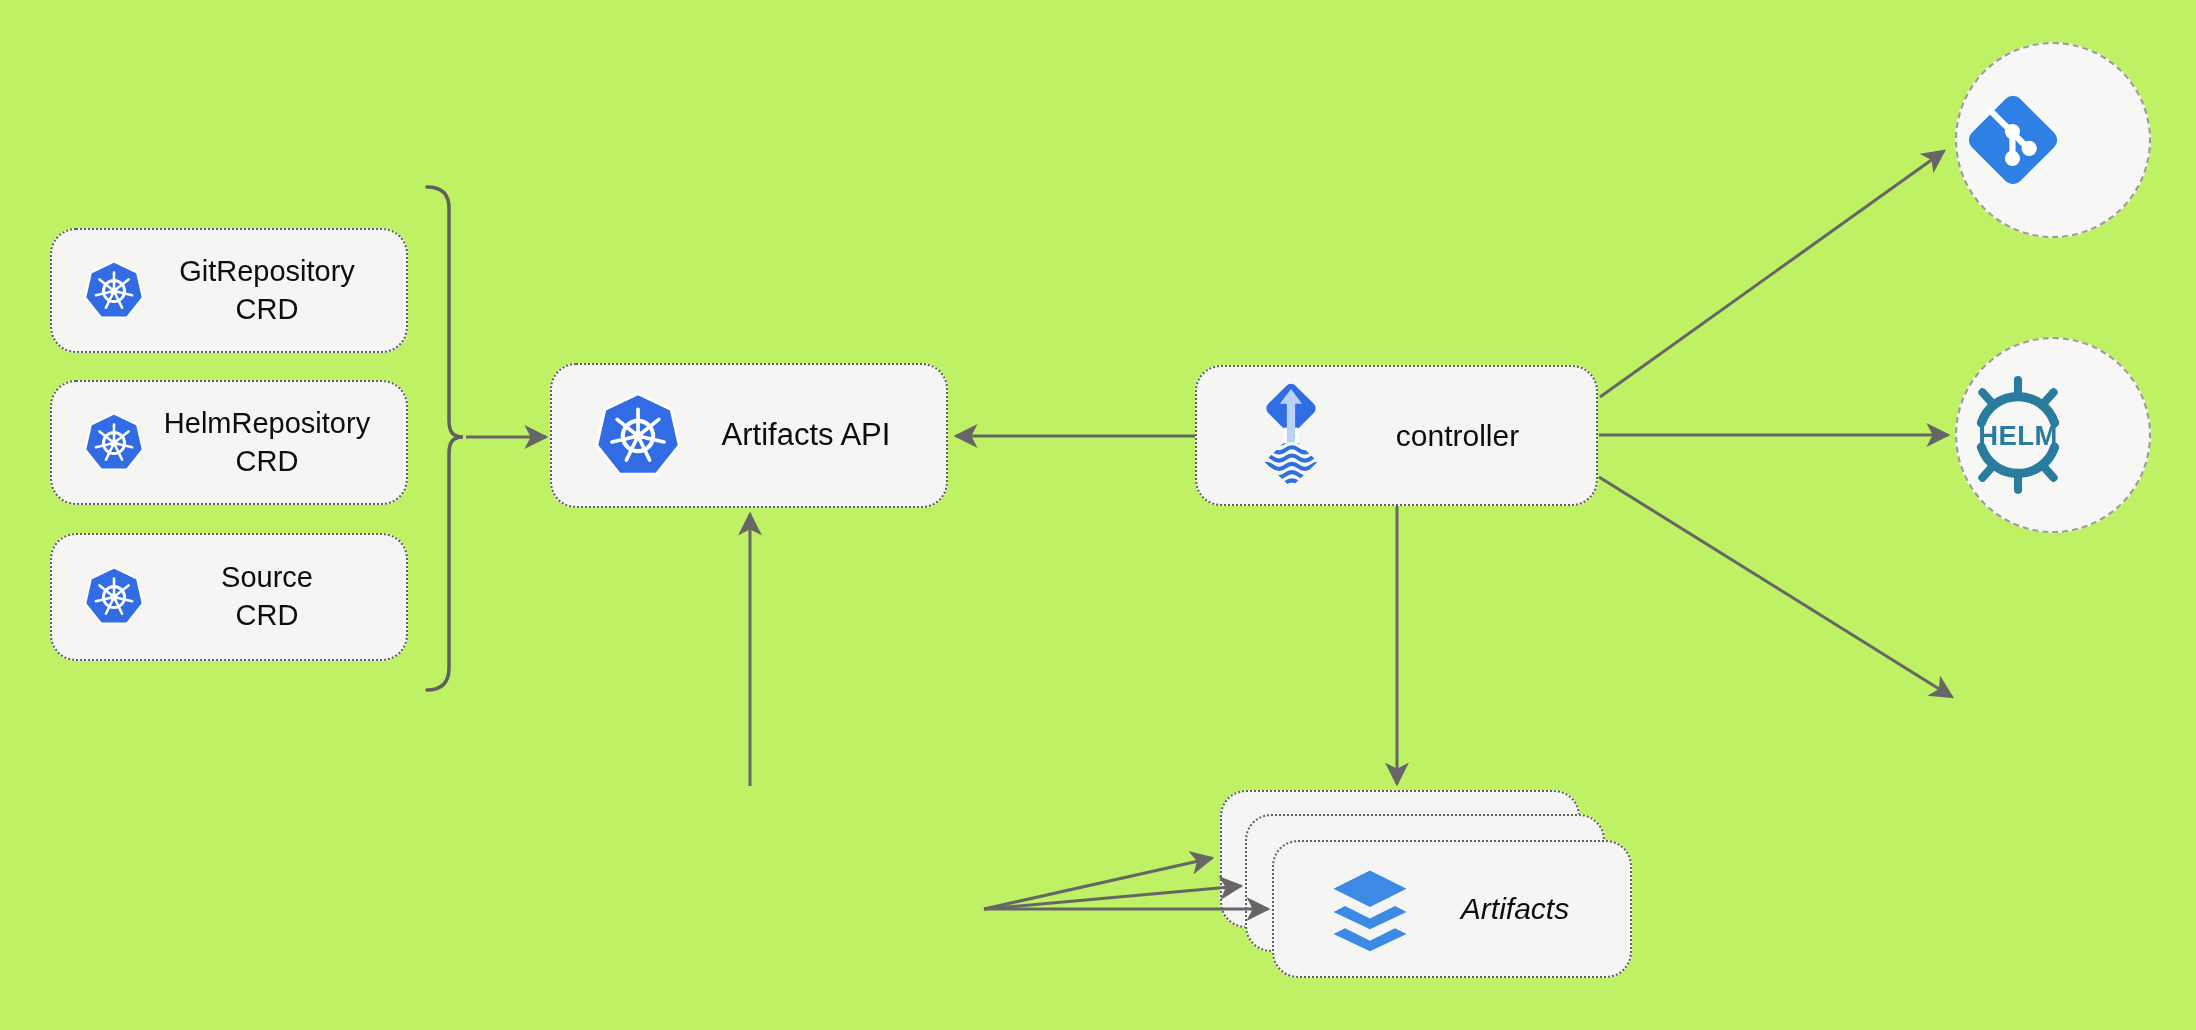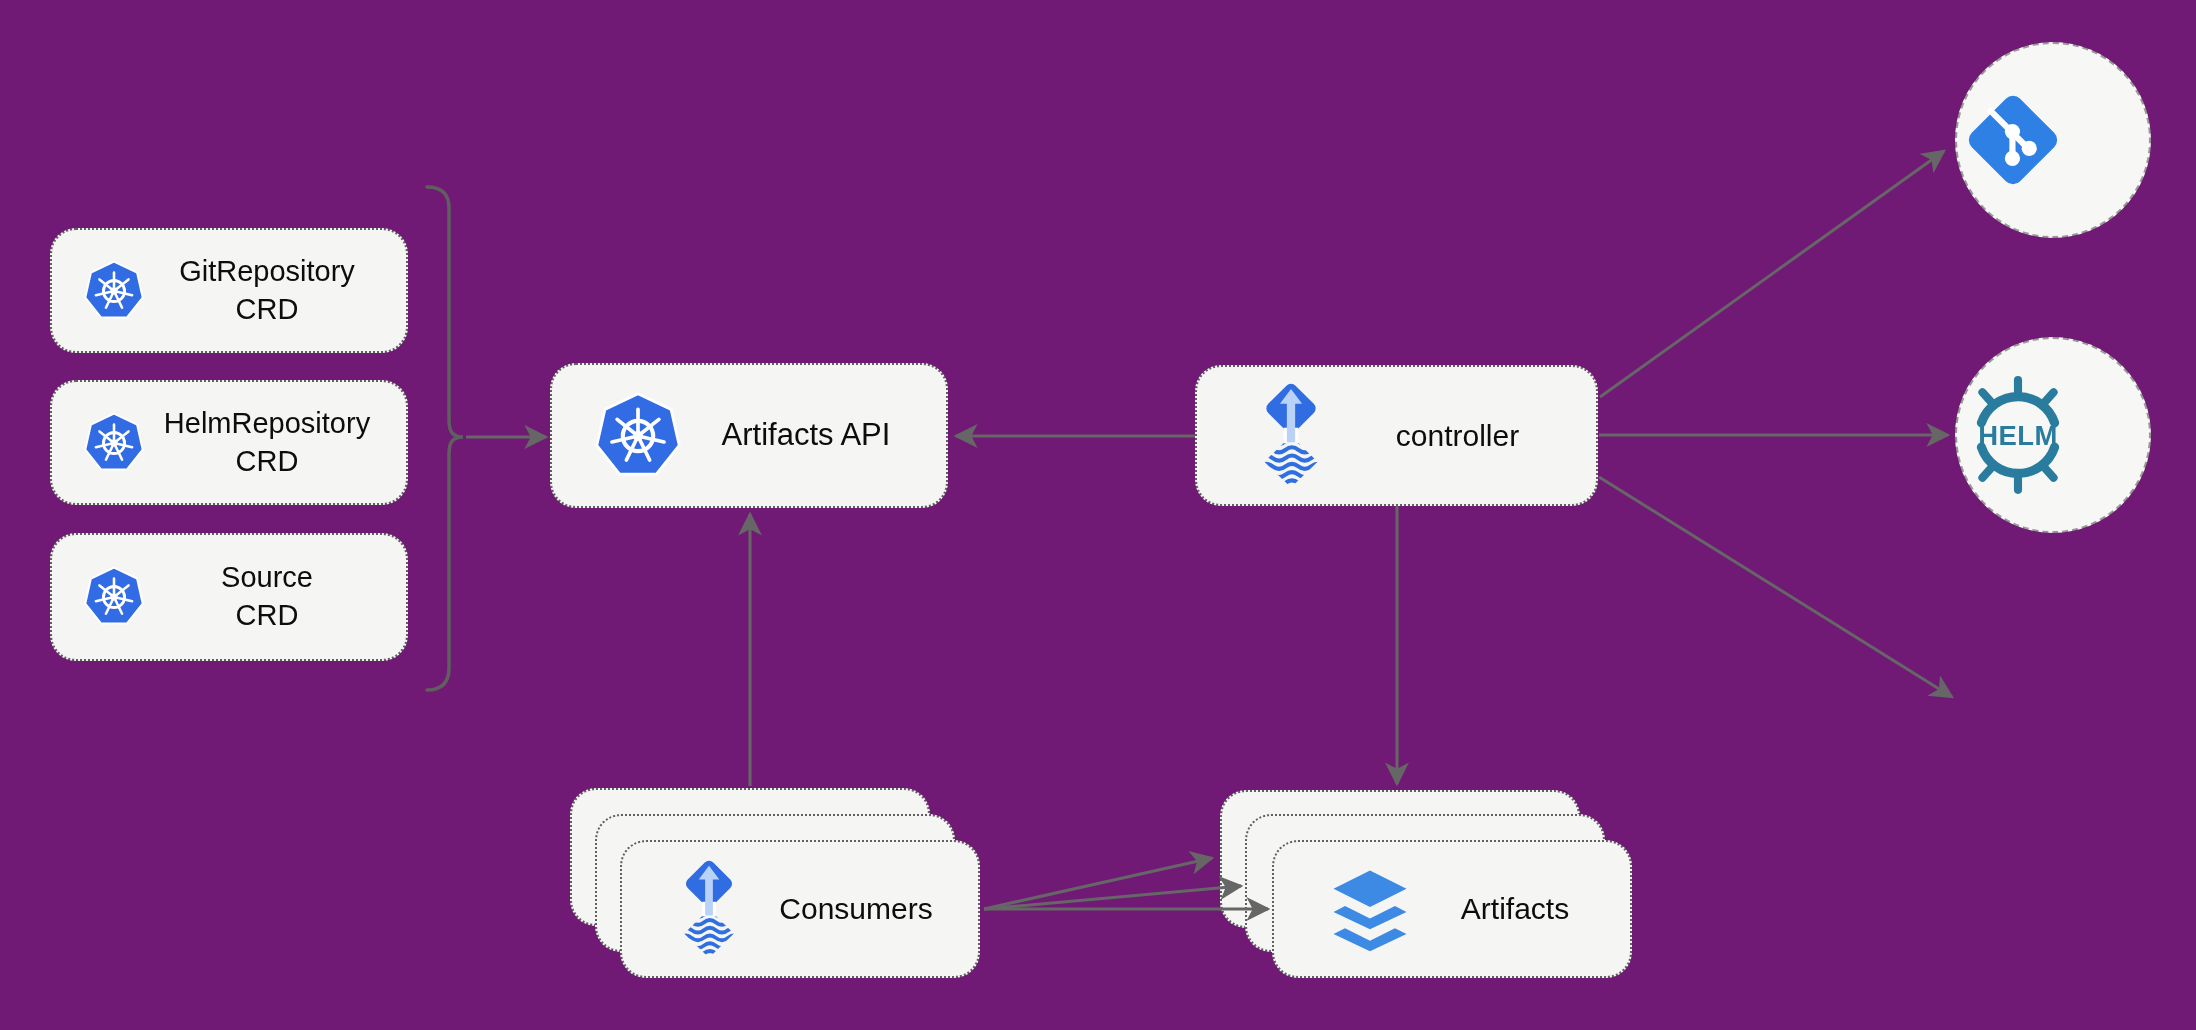--- a/index.html
+++ b/index.html
@@ -1,17 +1,17 @@
 <!DOCTYPE html>
 <html><head>
 <meta charset="utf-8">
 <style>
   html,body{margin:0;padding:0;background:#ffffff;}
   .canvas{
-    position:relative;width:2196px;height:1030px;background:#701a75;
+    position:relative;width:2196px;height:1030px;background:#bef264;
     font-family:"Liberation Sans",sans-serif;overflow:hidden;color:#111;
   }
   
   .node{
     position:absolute;display:flex;align-items:center;
     background:#f5f5f4;border:2.5px dotted #5f5f5f;border-radius:26px;
     box-sizing:border-box;padding:0 18px;z-index:2;
   }
   .node .label{flex:1;text-align:center;font-size:29px;line-height:1.3;color:#0d0d0d;}
   .label .l1,.label .l2{display:block;}
@@ -33,21 +33,21 @@
   #connectors{position:absolute;left:0;top:0;width:2196px;height:1030px;z-index:3;pointer-events:none;}
   #defs{position:absolute;width:0;height:0;overflow:hidden;}
   
   #crd-0{left:50px;top:228px;width:358px;height:125px;}
   #crd-1{left:50px;top:380px;width:358px;height:125px;}
   #crd-2{left:50px;top:533px;width:358px;height:128px;}
   #api{left:550px;top:363px;width:398px;height:145px;}
   #source{left:1195px;top:365px;width:403px;height:141px;}
   #source .label{font-size:30px;}
   #consumers-stack{left:570px;top:788px;width:412px;height:192px;}
-  #artifacts-stack{left:1220px;top:790px;width:414px;height:192px;}
+  #artifacts-stack{left:1220px;top:790px;width:414px;height:192px;font-style:italic;}
   #ep-git{left:1955px;top:42px;}
   #ep-helm{left:1955px;top:337px;}
   #ep-s3{left:1955px;top:652px;}
   .crd-icon{margin-left:12px;}
   .api-icon{margin-left:22px;}
   .flux-icon{margin-left:30px;}
   .layers-icon{margin-left:30px;}
 </style>
 </head>
 <body>
@@ -148,30 +148,20 @@
 
   <div class="node" id="source">
     <svg class="icon flux-icon" width="92" height="114">
         <use href="#sym-flux"></use>
       </svg>
     <div class="label">
       <span class="l2">controller</span>
     </div>
   </div>
 
-  <div class="stack" id="consumers-stack">
-    <div class="layer" style="left:0;top:0;"></div>
-    <div class="layer" style="left:25px;top:26px;"></div>
-    <div class="layer front" style="left:50px;top:52px;">
-      <svg class="icon" style="margin-left:26px;" width="86" height="107">
-          <use href="#sym-flux"></use>
-        </svg>
-      <div class="label">Consumers</div>
-    </div>
-  </div>
 
   <div class="stack" id="artifacts-stack">
     <div class="layer" style="left:0;top:0;"></div>
     <div class="layer" style="left:25px;top:24px;"></div>
     <div class="layer front" style="left:52px;top:50px;">
       <svg class="icon layers-icon" width="96" height="96" viewBox="0 0 100 100">
         <path d="M50,10 L88,29 L50,48 L12,29 Z" fill="#3d8ae4"></path>
         <path d="M12,53 L50,71 L88,53 L76,47 L50,60 L24,47 Z" fill="#3d8ae4"></path>
         <path d="M12,76 L50,94 L88,76 L76,70 L50,83 L24,70 Z" fill="#3d8ae4"></path>
       </svg>

